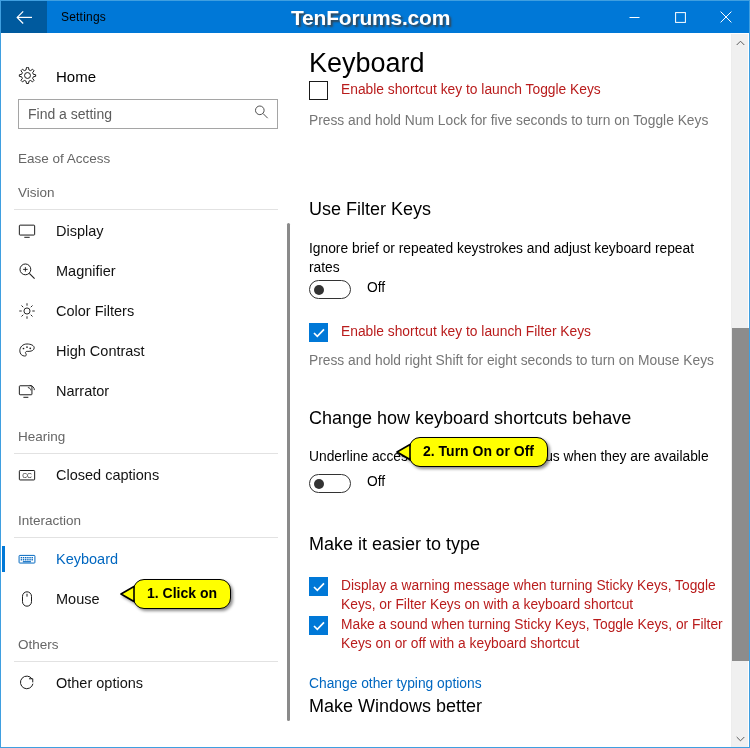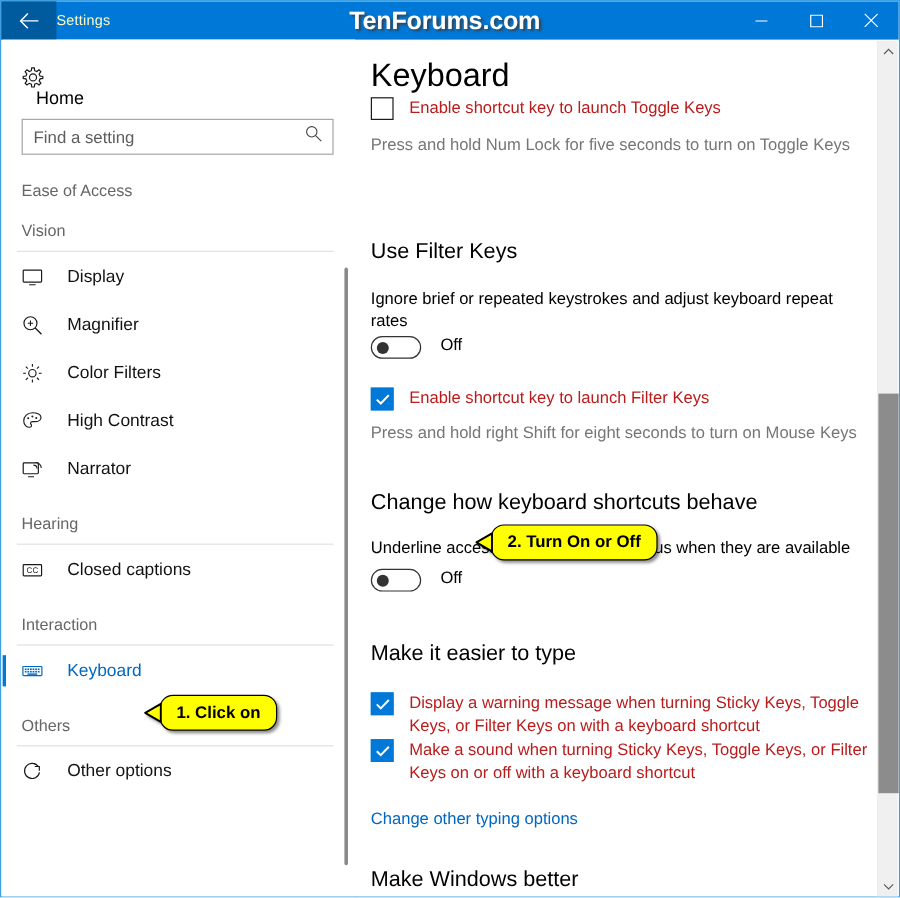--- a/index.html
+++ b/index.html
@@ -27,22 +27,23 @@
     display: flex; align-items: center;
   }
   .back-btn {
     width: 46px; height: 32px;
     background: #005a9e;
     display: flex; align-items: center; justify-content: center;
     cursor: pointer;
   }
   .back-btn svg { display: block; }
   .title-text {
-    color: #fef9c3;
+    color: #000000;
     font-size: 12px;
+    margin-left: 14px;
     letter-spacing: .2px;
     user-select: none;
   }
   .wincontrols {
     position: absolute; right: 0; top: 0;
     height: 32px; display: flex;
   }
   .wc {
     width: 46px; height: 32px;
     display: flex; align-items: center; justify-content: center;
@@ -66,25 +67,24 @@
 
   
   .sidebar {
     position: absolute;
     left: 1px; top: 32px;
     width: 294px; height: 714px;
     background: #ffffff;
     overflow: hidden;
   }
   .home-row {
-    display: flex; align-items: flex-start;
+    display: flex; align-items: flex-end;
     height: 30px;
     margin: 22px 0 0 16px;
     cursor: pointer;
-    flex-direction: column;
   }
   .home-row .ico { width: 26px; display: flex; align-items: center; }
   .home-row .lbl { font-size: 15px; color: #000; margin-left: 12px; }
 
   .search-wrap {
     margin: 14px 0 0 16px;
     width: 260px; height: 30px;
     border: 1px solid #a5a5a5;
     background: #fff;
     display: flex; align-items: center;
@@ -448,20 +448,29 @@
               <rect x="10.2" y="10.1" width="1.6" height="1.5"></rect>
             <rect x="12.6" y="10.1" width="1.6" height="1.5"></rect>
               <rect x="15" y="10.1" width="1.6" height="1.5"></rect>
             <rect x="5.4" y="12.4" width="9" height="1.3"></rect>
           </g>
         </svg>
       </span>
       <span class="nav-lbl">Keyboard</span>
     </div>
 
+    <div class="nav-item">
+      <span class="nav-ico">
+        <svg width="18" height="18" viewBox="0 0 20 20">
+          <rect x="5" y="2" width="10" height="16" rx="5" stroke="#1a1a1a" stroke-width="1.1" fill="none"></rect>
+          <path d="M10 4.2 V7.4" stroke="#1a1a1a" stroke-width="1.1"></path>
+        </svg>
+      </span>
+      <span class="nav-lbl">Mouse</span>
+    </div>
 
     <div class="group-head">Others</div>
     <div class="divider"></div>
 
     <div class="nav-item">
       <span class="nav-ico">
         <svg width="18" height="18" viewBox="0 0 20 20">
           <path d="M15.6 5.5 A7 7 0 1 0 16.6 10.8" stroke="#1a1a1a" stroke-width="1.1" fill="none"></path>
           <path d="M12.2 5.3 L16.4 5.3 L16.4 9.3" stroke="#1a1a1a" stroke-width="1.1" fill="none"></path>
         </svg>
@@ -531,21 +540,21 @@
             <path d="M1 5 L4.3 8.3 L11 1.3" stroke="#fff" stroke-width="1.7" fill="none"></path>
           </svg>
         </span>
         <span class="cb-text">Make a sound when turning Sticky Keys, Toggle Keys, or Filter Keys on or off with a keyboard shortcut</span>
       </div>
 
       <div style="position:absolute; top:640px;">
         <span class="link-txt">Change other typing options</span>
       </div>
 
-      <div class="sec-head" style="position:absolute; top:686px;">Make Windows better</div>
+      <div class="sec-head" style="position:absolute; top:660px;">Make Windows better</div>
 
     </div>
 
     <div class="page-title">Keyboard</div>
   </div>
 
   <div class="vscroll">
     <div class="arrow up">
       <svg width="9" height="6" viewBox="0 0 9 6">
         <path d="M0.7 5 L4.5 1.2 L8.3 5" stroke="#5a5a5a" stroke-width="1" fill="none"></path>

